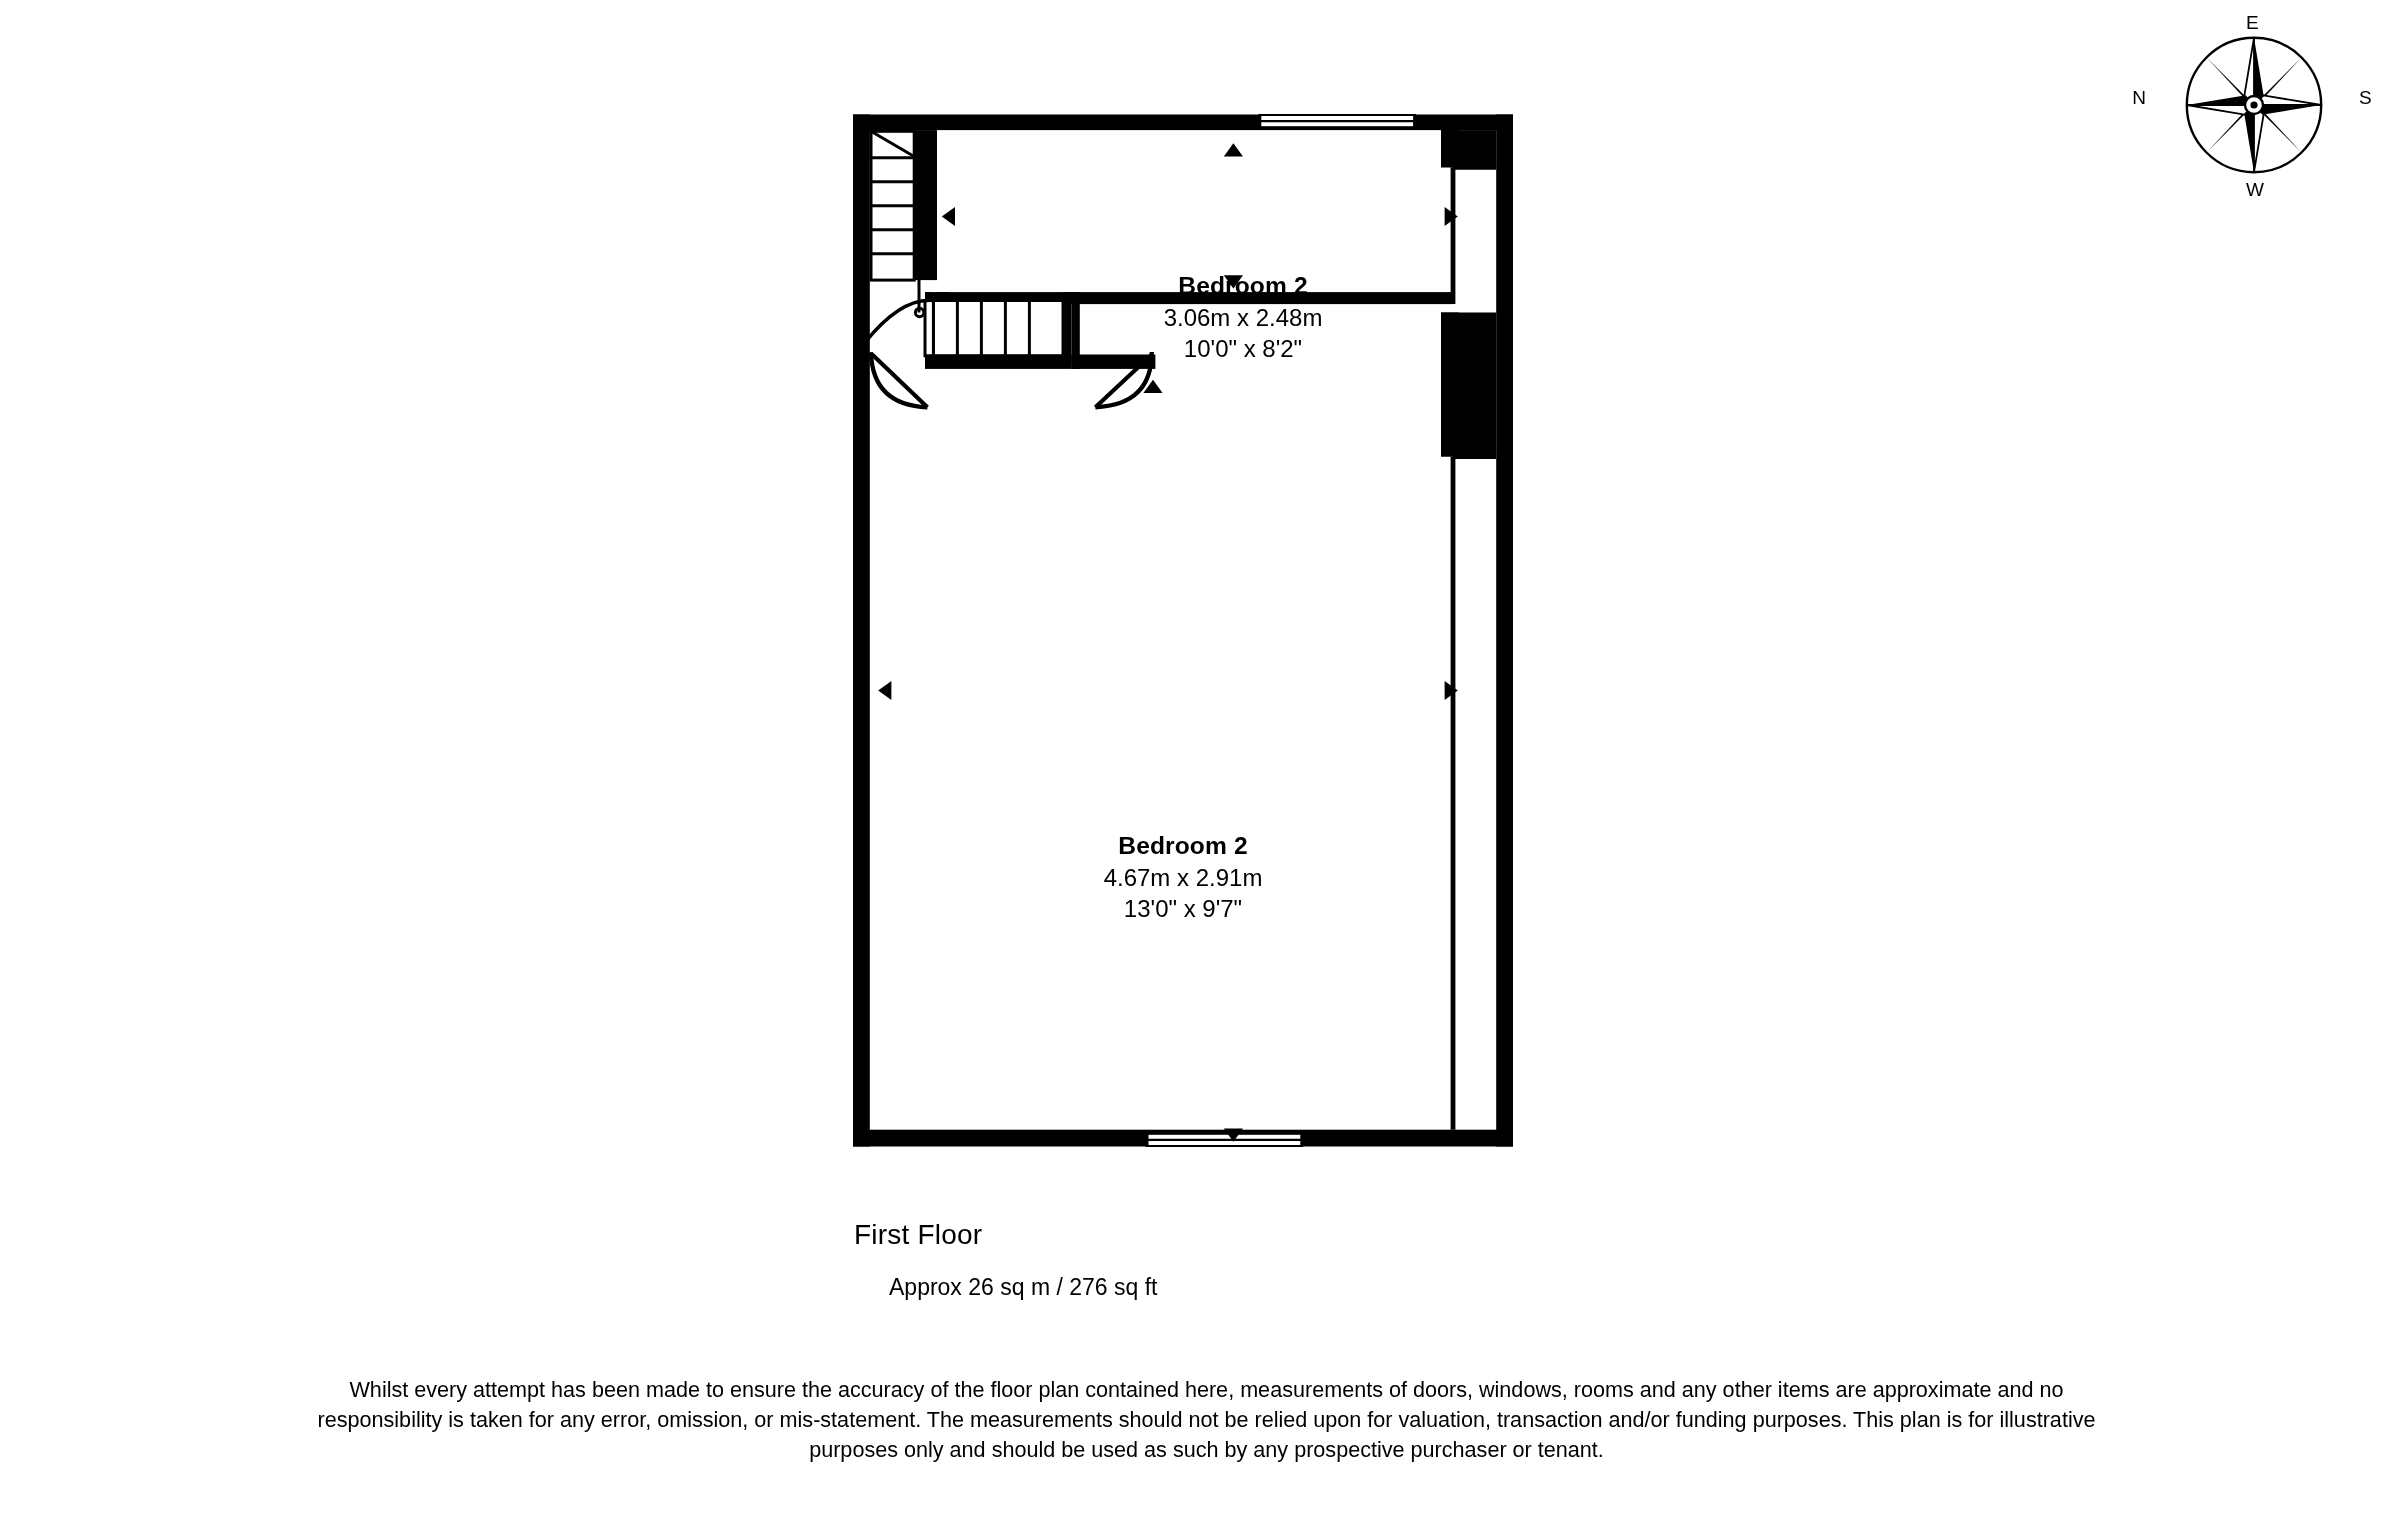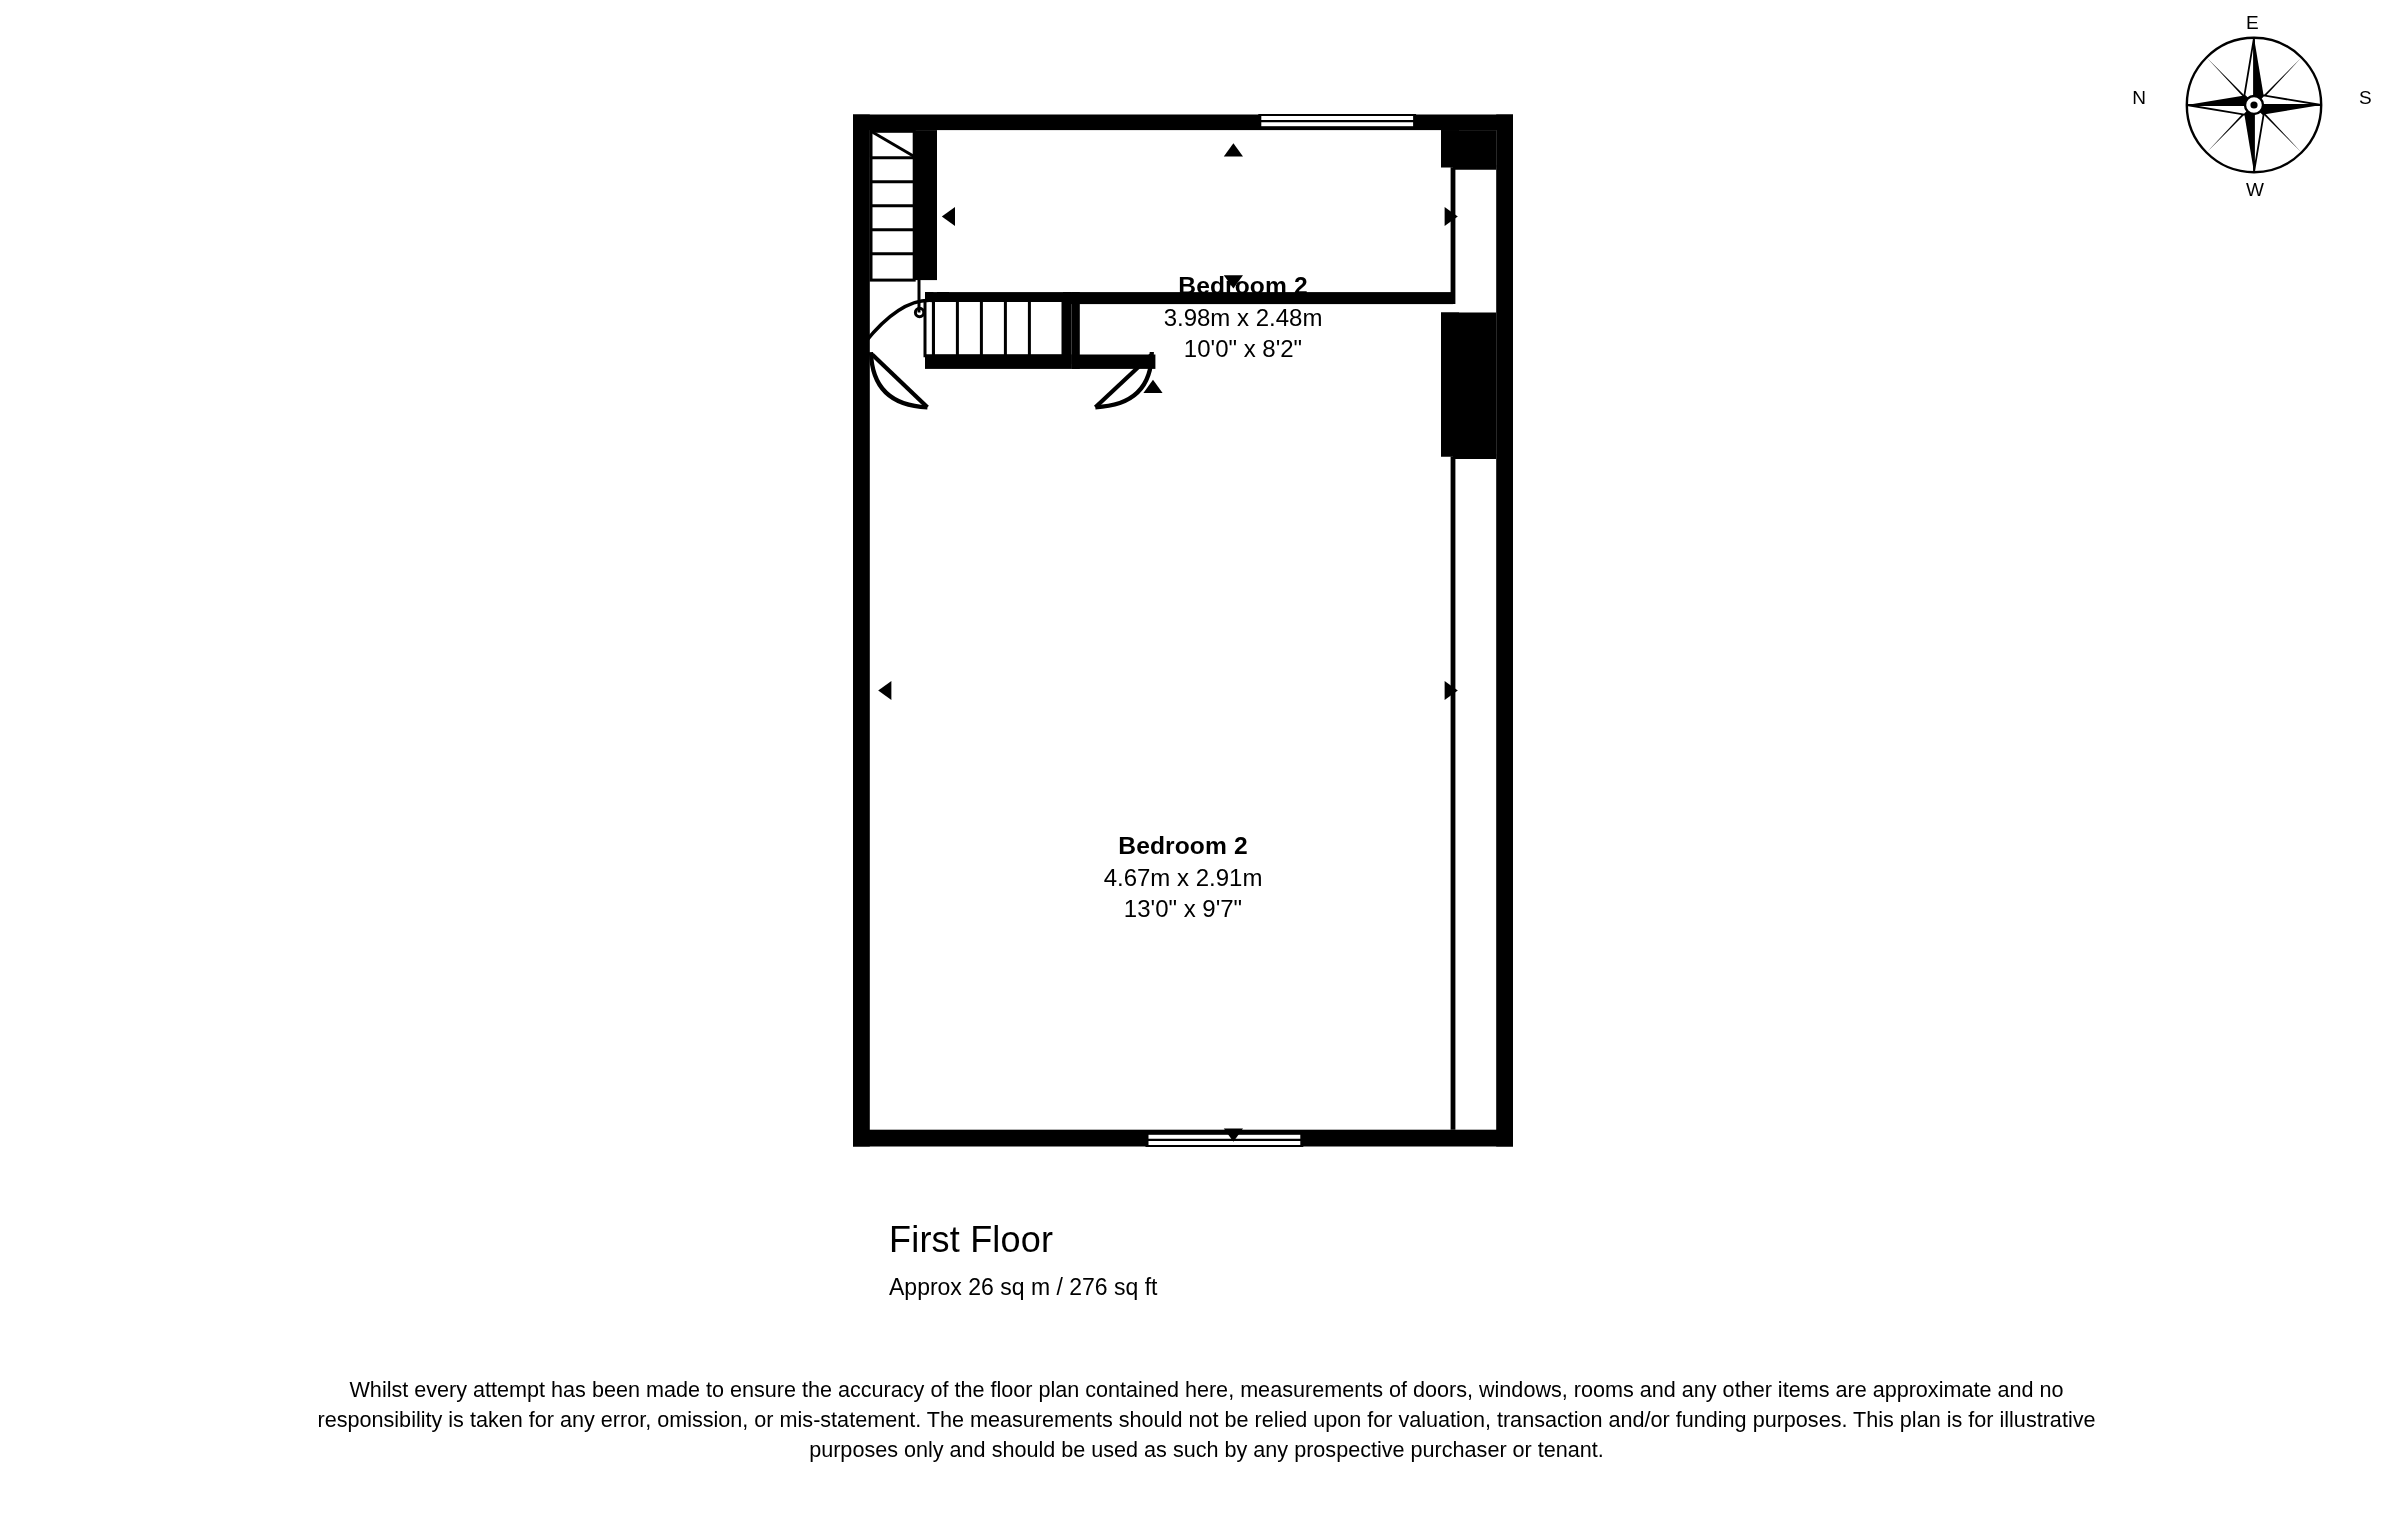--- a/index.html
+++ b/index.html
@@ -65,23 +65,23 @@
 
   
   #footer {
     position: absolute;
     left: 0;
     top: 1219px;
     width: 2401px;
   }
   #floor-title {
     position: absolute;
-    left: 889px;
+    left: 854px;
     top: 0px;
-    font-size: 36px;
+    font-size: 28px;
     font-weight: normal;
     letter-spacing: 0.2px;
   }
   #floor-area {
     position: absolute;
     left: 889px;
     top: 55px;
     font-size: 23px;
     font-weight: normal;
   }
@@ -249,21 +249,21 @@
       <polygon points="1008,960 986,944 986,976"></polygon>
 
       <polygon points="618,1690 650,1690 634,1712"></polygon>
     </g>
 
   </svg>
 </div>
 
 <div class="room-label" id="label-bedroom3">
   <div class="room-name">Bedroom 2</div>
-  <div class="room-dim">3.98m x 2.48m</div>
+  <div class="room-dim">3.06m x 2.48m</div>
   <div class="room-dim">10'0" x 8'2"</div>
 </div>
 
 <div class="room-label" id="label-bedroom2">
   <div class="room-name">Bedroom 2</div>
   <div class="room-dim">4.67m x 2.91m</div>
   <div class="room-dim">13'0" x 9'7"</div>
 </div>
 
 <div id="footer">

